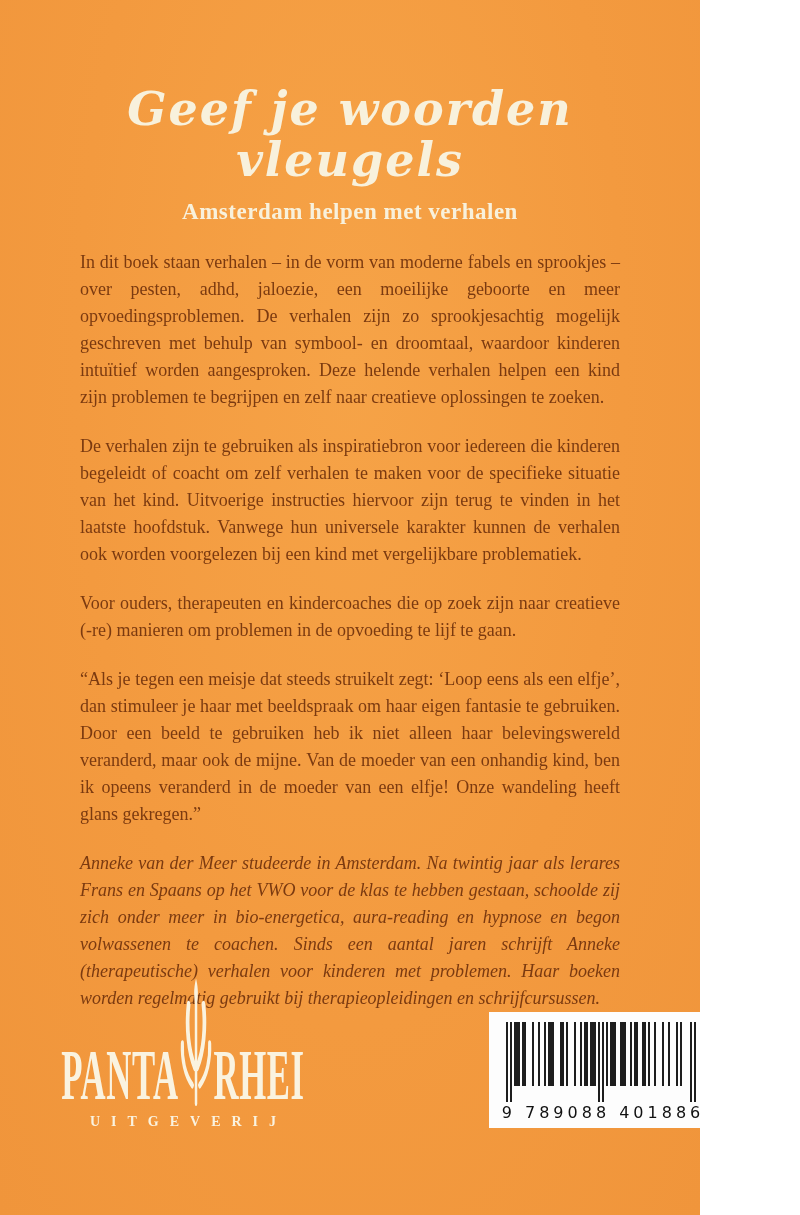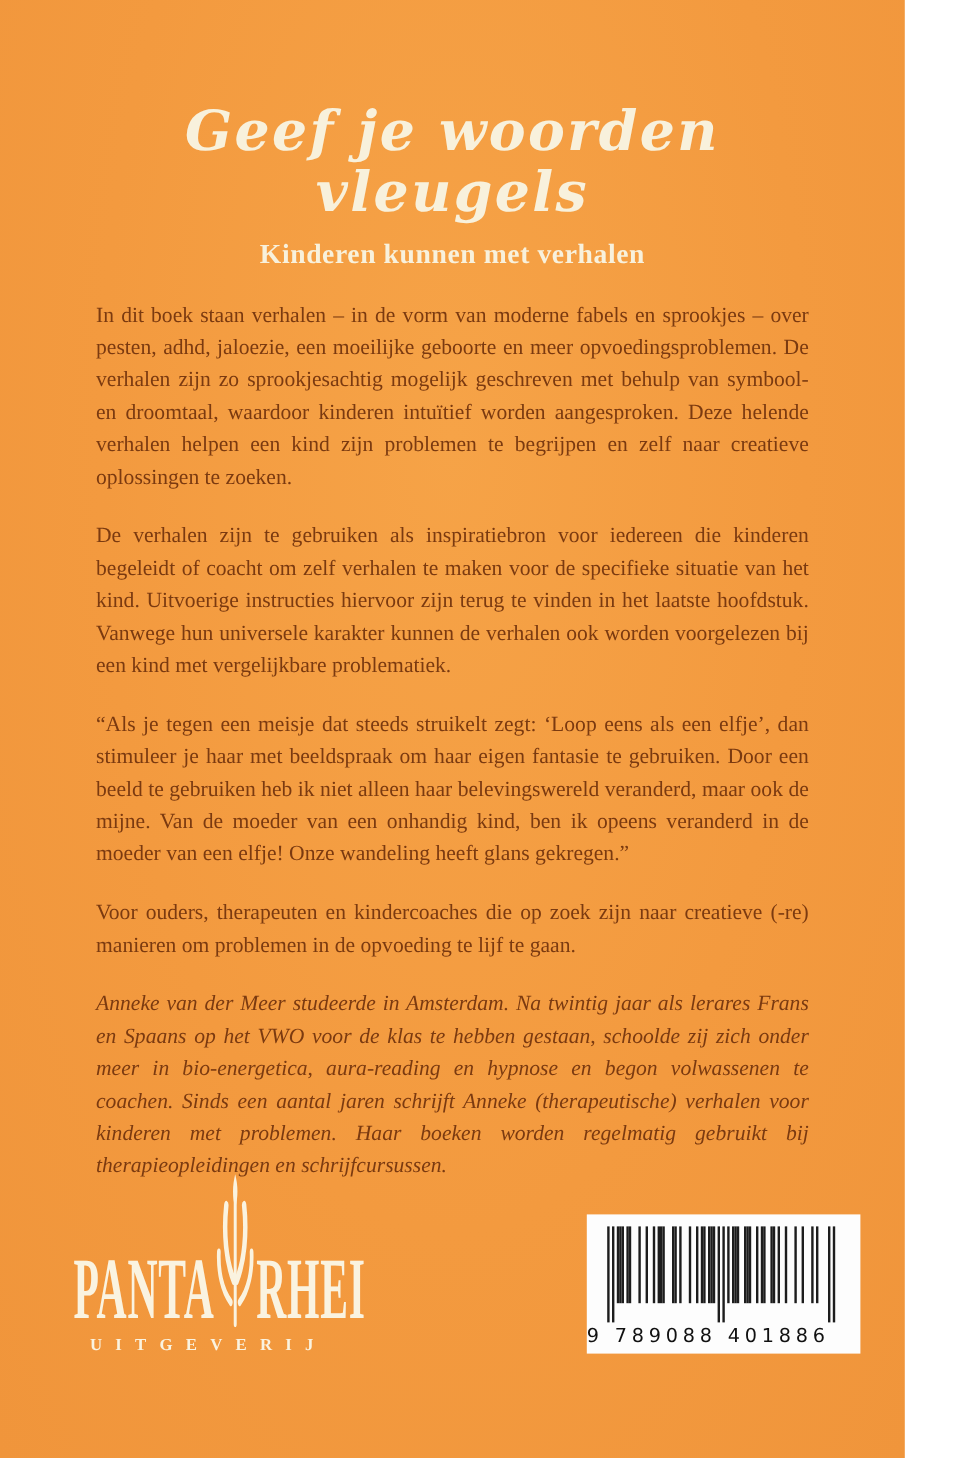--- a/index.html
+++ b/index.html
@@ -1,18 +1,18 @@
 <!DOCTYPE html>
 <html><head>
 <meta charset="utf-8">
 <style>
   html,body{margin:0;padding:0;}
   .cover{
     position:relative;
-    width:754px;height:1215px;
+    width:700px;height:1215px;
     background:radial-gradient(ellipse at 50% 30%, #f6a347 0%, #f39a3f 55%, #f0953b 100%);
     overflow:hidden;
     font-family:"Liberation Serif", serif;
   }
   .content{
     padding:84px 80px 0 80px;
   }
   .title{
     margin:0;
     text-align:center;
@@ -48,21 +48,21 @@
     position:absolute;
     top:962px; right:80px;
     font-size:22px;
     letter-spacing:0.5px;
     color:#3a2408;
   }
   
   .publisher{
     position:absolute;
     top:1006px; left:64px; width:238px;
-    text-align:left;
+    text-align:center;
     color:#faf3e0;
   }
   .logo-row{
     display:flex;
     align-items:flex-end;
     justify-content:center;
     white-space:nowrap;
     transform:scale(0.62,1.3);
     transform-origin:50% 100%;
     height:100px;
@@ -98,40 +98,41 @@
     display:flex;
     align-items:flex-start;
     height:88px;
   }
   .module{flex:0 0 2px;width:2px;height:64px;background:transparent;}
   .module.on{background:#1d1d1d;}
   .module.guard.on{height:80px;}
   .digits{
     position:absolute;
     left:0; right:0; bottom:6px;
+    text-align:center;
     font-family:"DejaVu Sans", sans-serif;
     font-size:16px;
     letter-spacing:4px;
     color:#111;
   }
 </style>
 </head>
 <body>
 
 <div class="cover">
 
   <div class="content">
     <h1 class="title">Geef je woorden vleugels</h1>
-    <h2 class="subtitle">Kinderen kunnen met verhalen</h2>
+    <h2 class="subtitle">Amsterdam helpen met verhalen</h2>
 
     <div class="body-text">
       <p>In dit boek staan verhalen – in de vorm van moderne fabels en sprookjes – over pesten, adhd, jaloezie, een moeilijke geboorte en meer opvoedingsproblemen. De verhalen zijn zo sprookjesachtig mogelijk geschreven met behulp van symbool- en droomtaal, waardoor kinderen intuïtief worden aangesproken. Deze helende verhalen helpen een kind zijn problemen te begrijpen en zelf naar creatieve oplossingen te zoeken.</p>
       <p>De verhalen zijn te gebruiken als inspiratiebron voor iedereen die kinderen begeleidt of coacht om zelf verhalen te maken voor de specifieke situatie van het kind. Uitvoerige instructies hiervoor zijn terug te vinden in het laatste hoofdstuk. Vanwege hun universele karakter kunnen de verhalen ook worden voorgelezen bij een kind met vergelijkbare problematiek.</p>
+      <p>Voor ouders, therapeuten en kindercoaches die op zoek zijn naar creatieve (-re) manieren om problemen in de opvoeding te lijf te gaan.</p>
       <p>“Als je tegen een meisje dat steeds struikelt zegt: ‘Loop eens als een elfje’, dan stimuleer je haar met beeldspraak om haar eigen fantasie te gebruiken. Door een beeld te gebruiken heb ik niet alleen haar belevingswereld veranderd, maar ook de mijne. Van de moeder van een onhandig kind, ben ik opeens veranderd in de moeder van een elfje! Onze wandeling heeft glans gekregen.”</p>
-      <p>Voor ouders, therapeuten en kindercoaches die op zoek zijn naar creatieve (-re) manieren om problemen in de opvoeding te lijf te gaan.</p>
       <p class="bio">Anneke van der Meer studeerde in Amsterdam. Na twintig jaar als lerares Frans en Spaans op het VWO voor de klas te hebben gestaan, schoolde zij zich onder meer in bio-energetica, aura-reading en hypnose en begon volwassenen te coachen. Sinds een aantal jaren schrijft Anneke (therapeutische) verhalen voor kinderen met problemen. Haar boeken worden regelmatig gebruikt bij therapieopleidingen en schrijfcursussen.</p>
     </div>
   </div>
 
 
   <div class="publisher">
     <div class="logo-row">
       <span class="logo-word">PANTA</span>
       <svg class="sprout" width="52" height="100" viewBox="0 0 52 100" aria-hidden="true">
         <g stroke="#faf3e0" fill="none" stroke-linecap="round">

